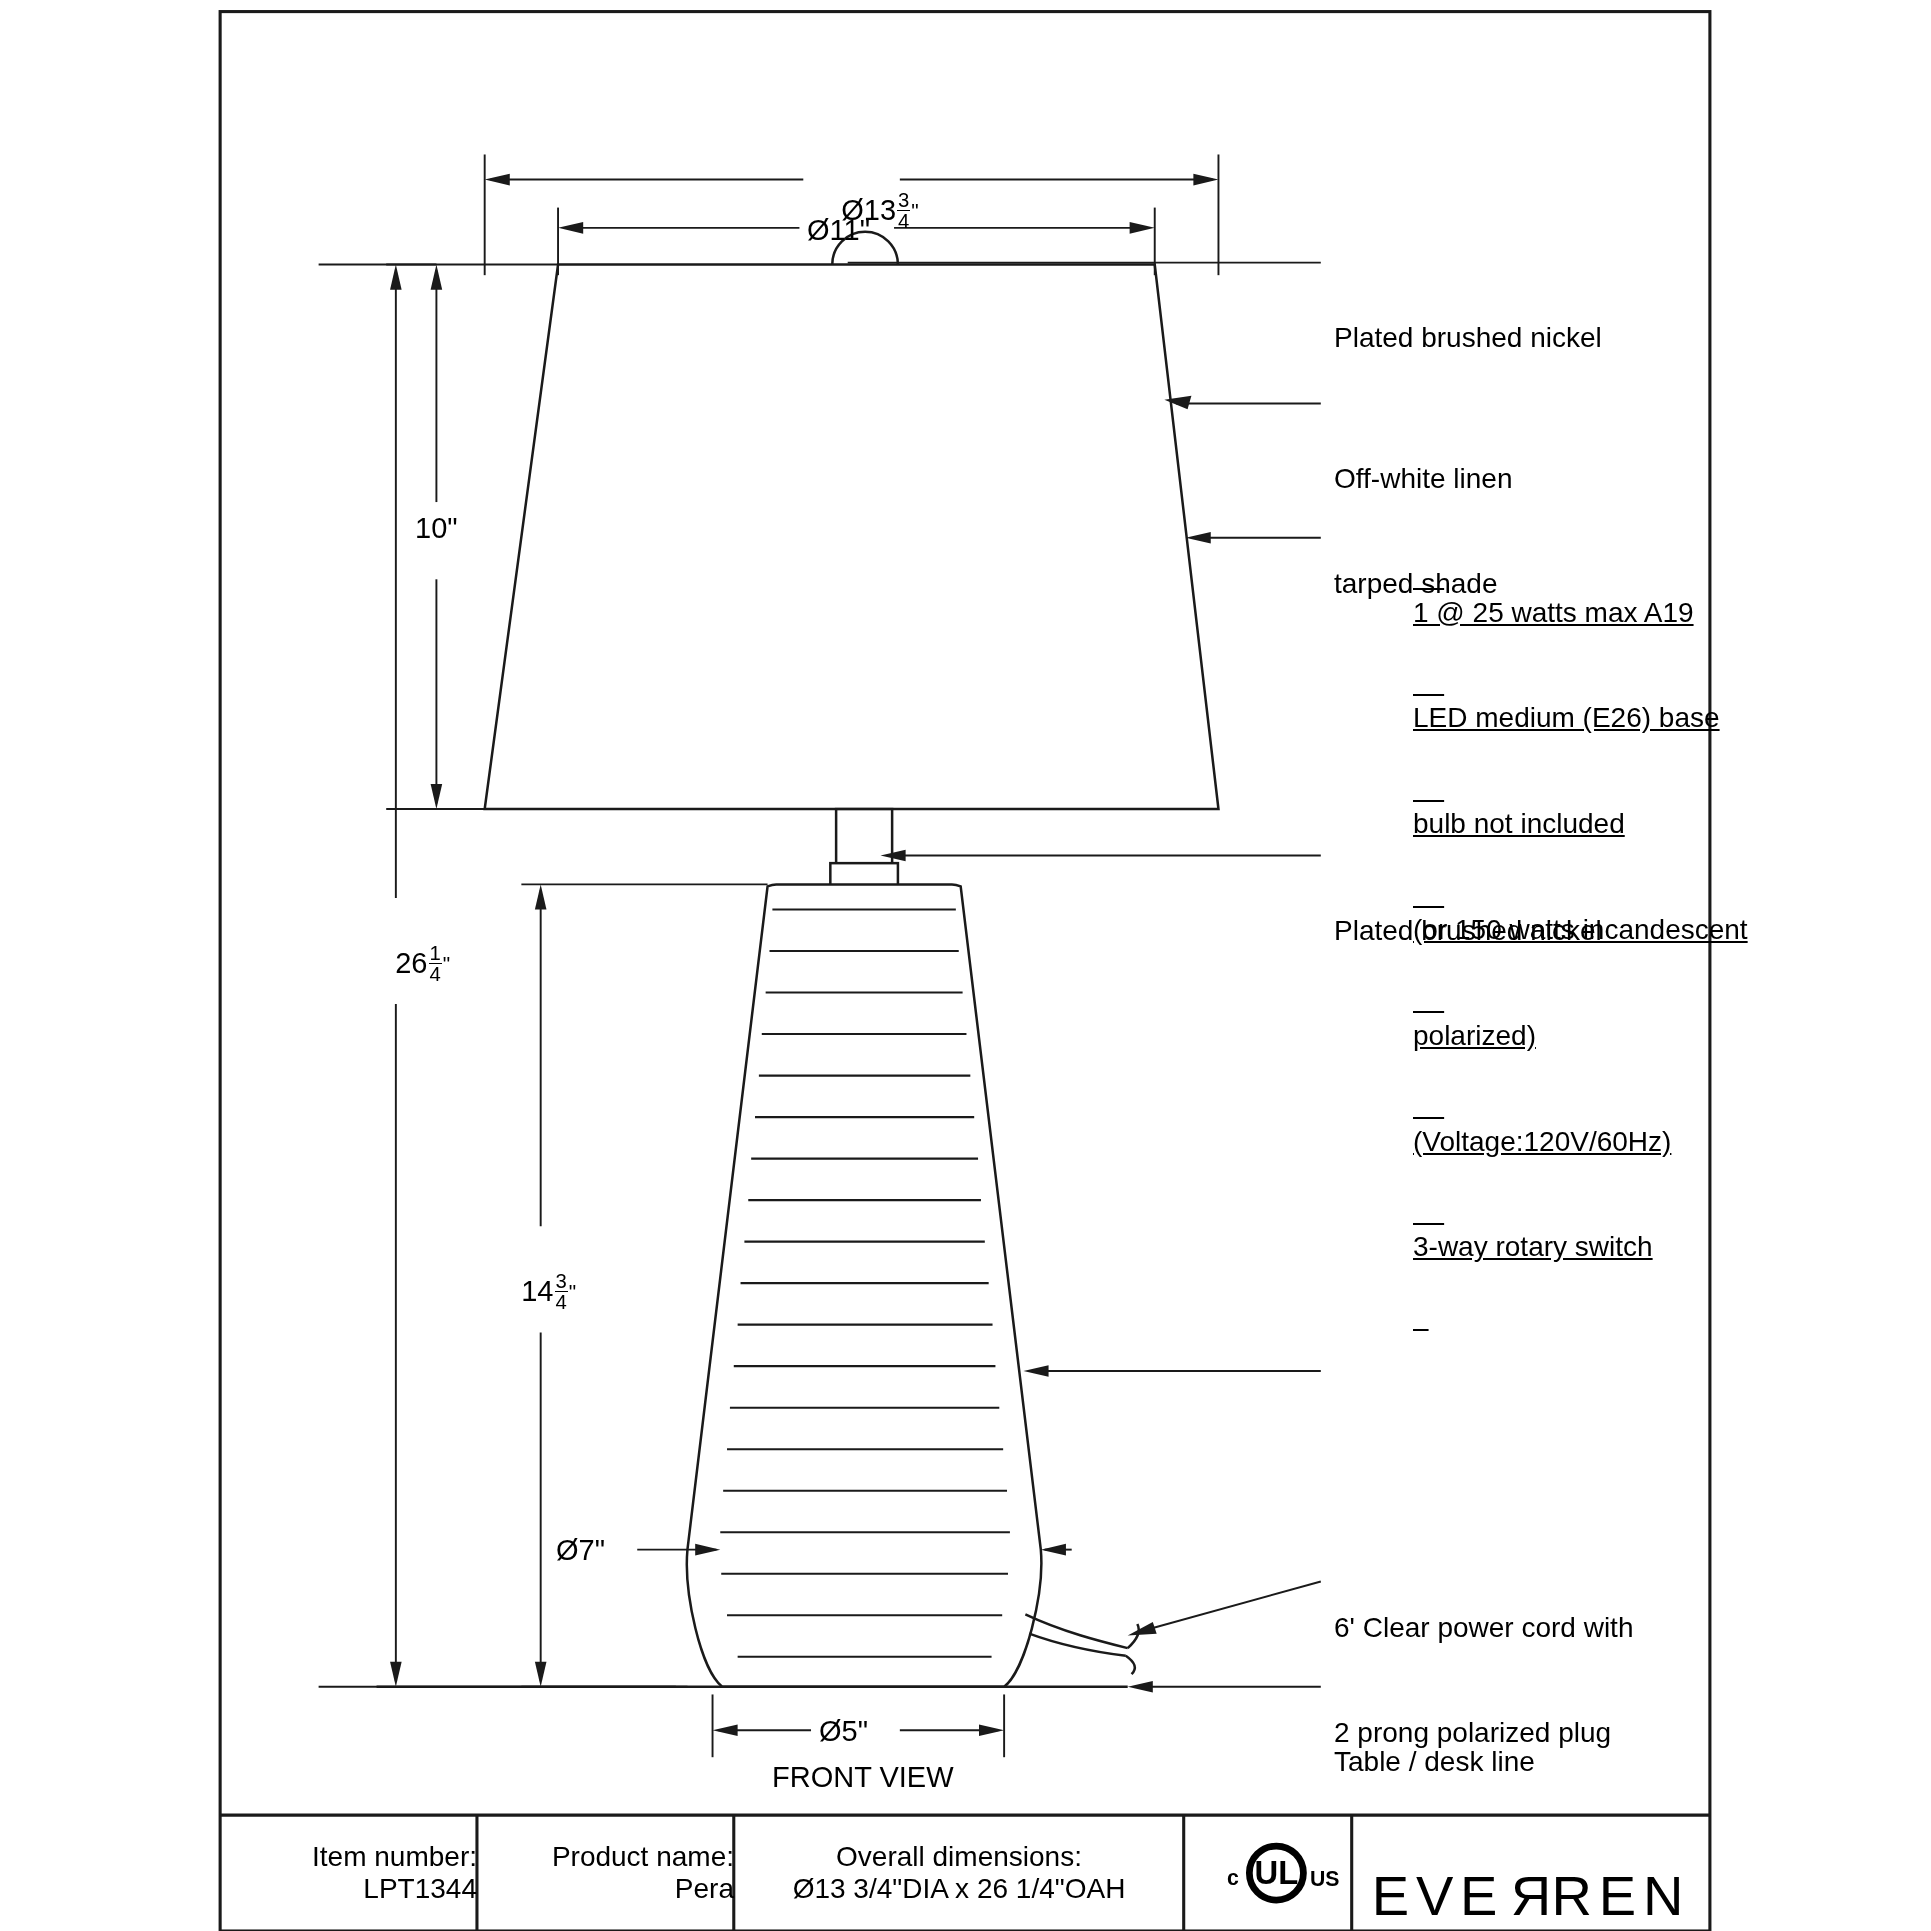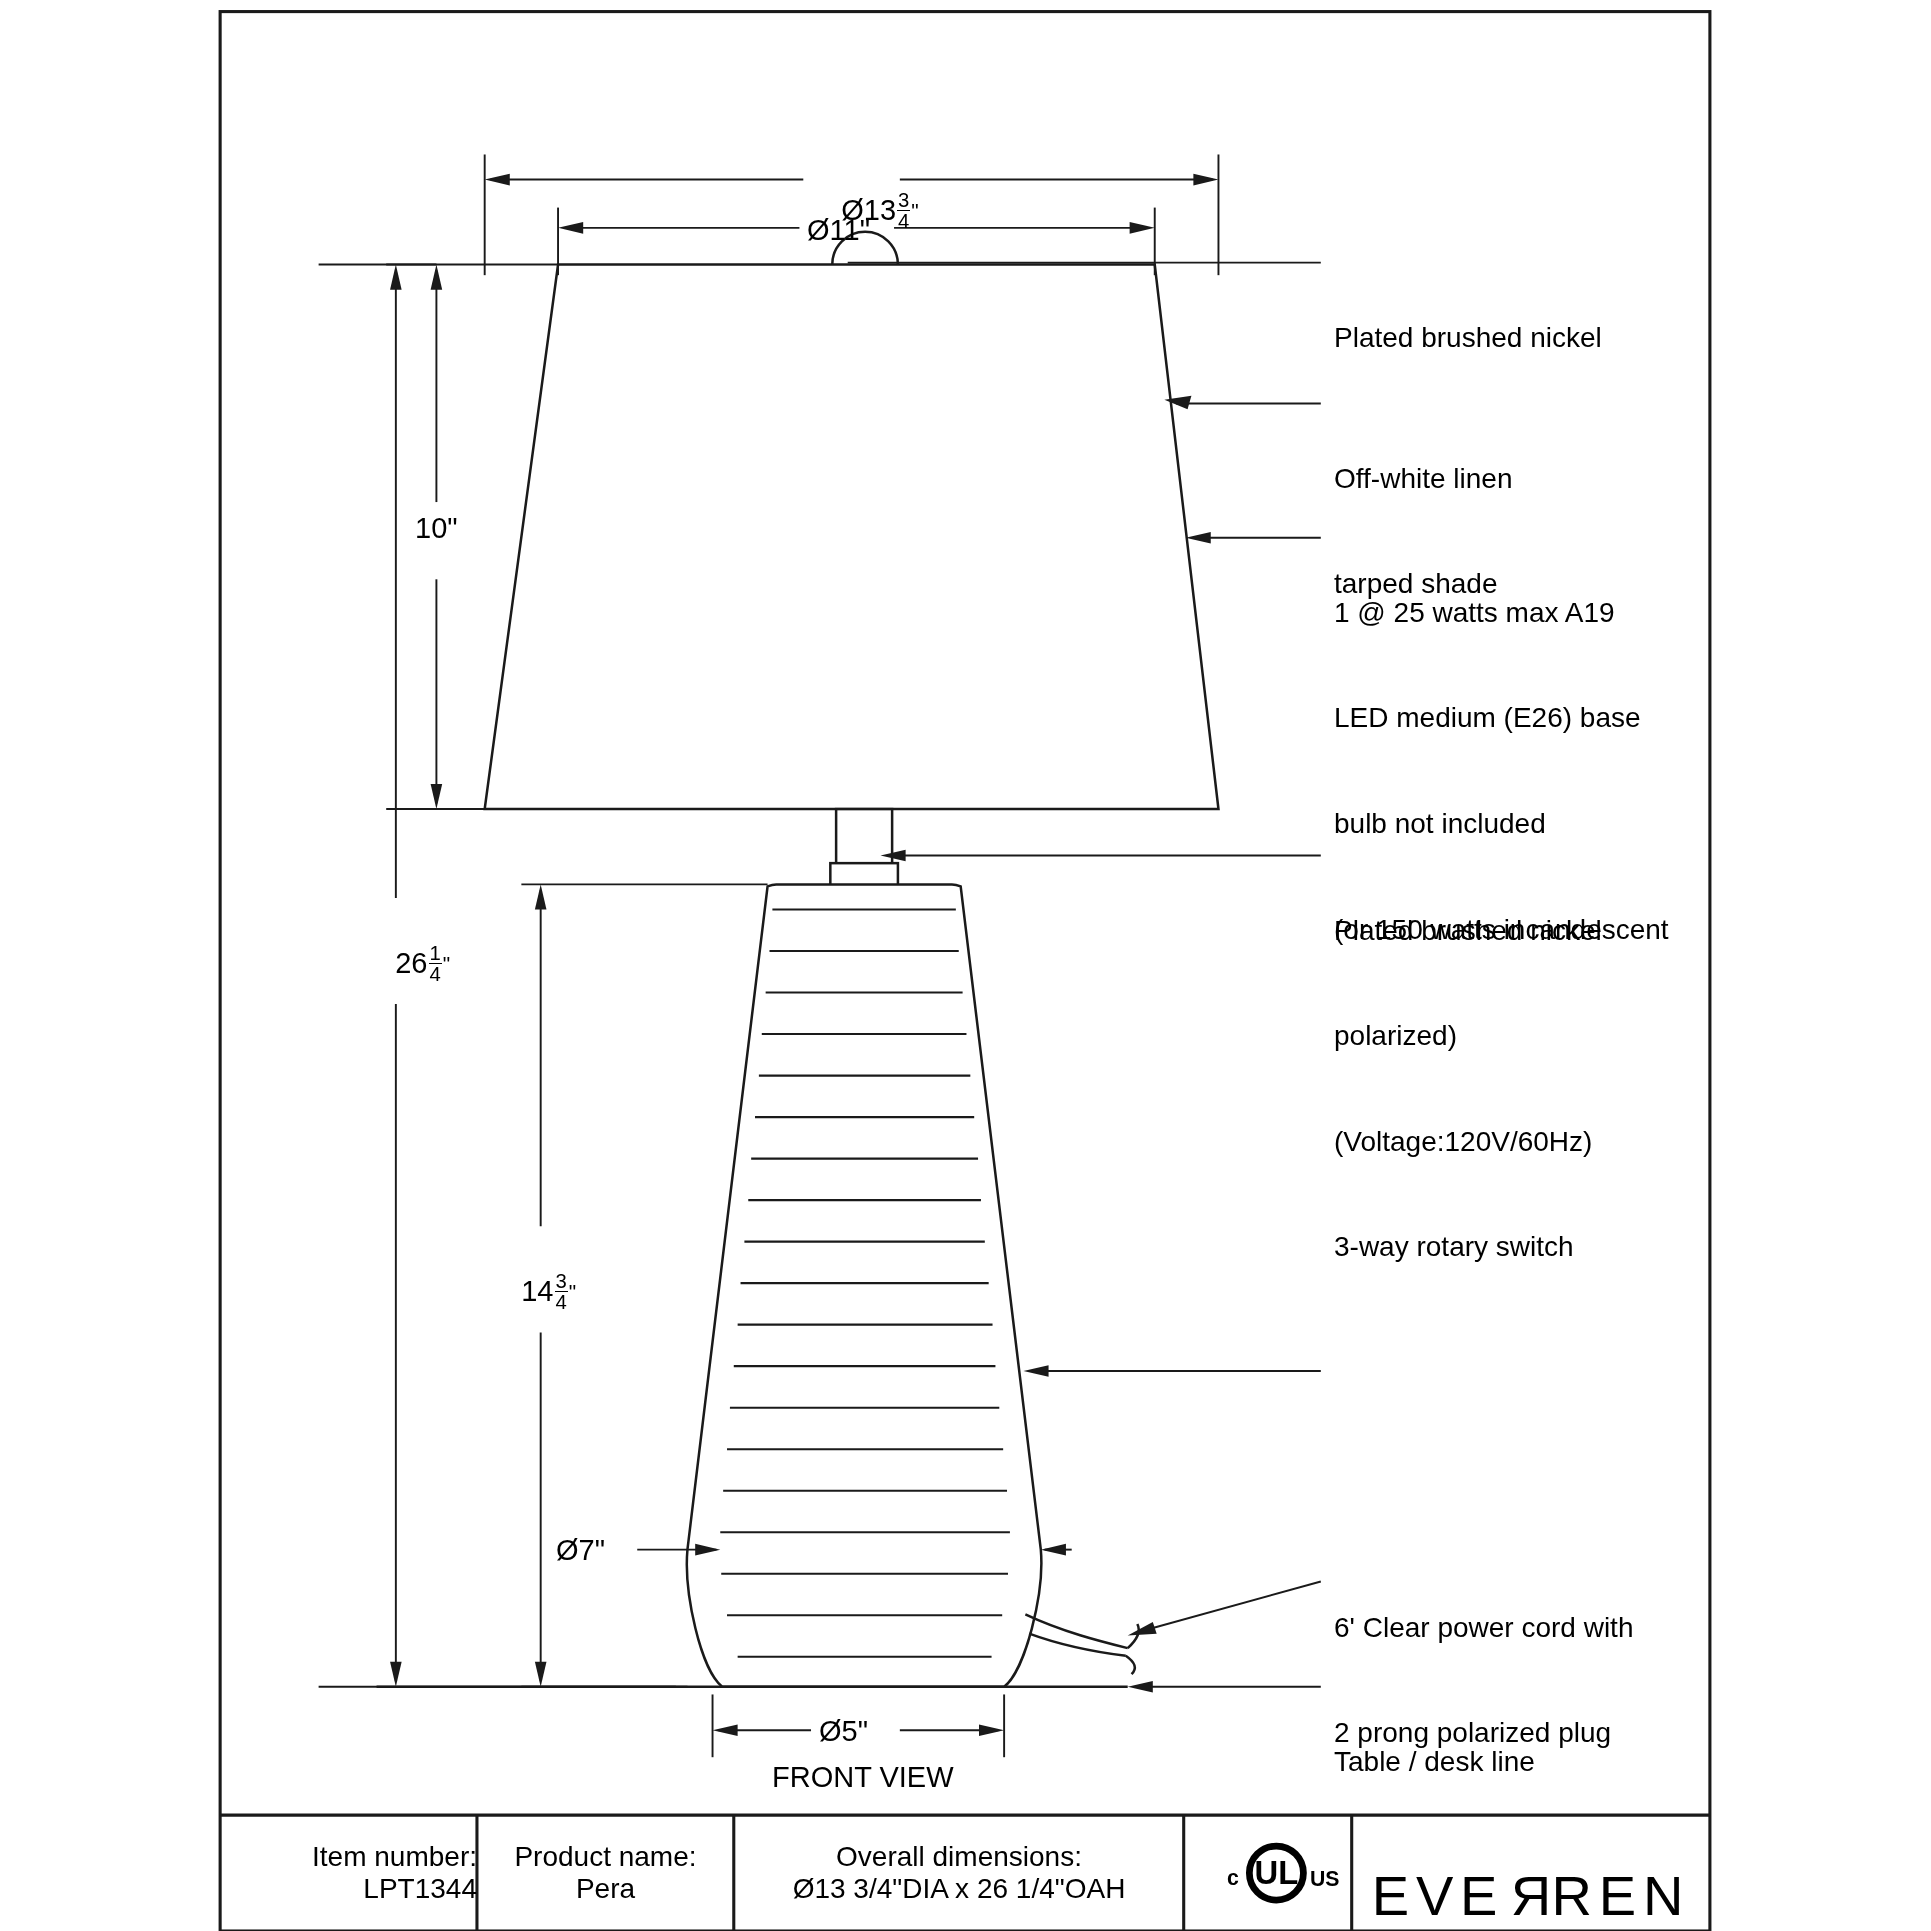--- a/index.html
+++ b/index.html
@@ -284,21 +284,21 @@
 
   <div class="txt anno" style="left:1334px; top:249px;">
     <div>Plated brushed nickel</div>
   </div>
 
   <div class="txt anno" style="left:1334px; top:390px;">
     <div>Off-white linen</div>
     <div>tarped shade</div>
   </div>
 
-  <div class="txt anno" style="left:1334px; top:524px;">
+  <div class="txt anno" style="left:1413px; top:524px;text-decoration:underline;">
     <div>1 @ 25 watts max A19</div>
     <div>LED medium (E26) base</div>
     <div>bulb not included</div>
     <div>(or 150 watts incandescent</div>
     <div>polarized)</div>
     <div>(Voltage:120V/60Hz)</div>
     <div>3-way rotary switch</div>
   </div>
 
   <div class="txt anno" style="left:1334px; top:842px;">
@@ -315,21 +315,21 @@
     <div>Table / desk line</div>
   </div>
 
   <div id="titleblock">
 
     <div class="tb-cell" style="left:0px; width:257px;align-items:flex-end;">
       <div class="tb-label">Item number:</div>
       <div class="tb-val">LPT1344</div>
     </div>
 
-    <div class="tb-cell" style="left:257px; width:257px;">
+    <div class="tb-cell" style="left:257px; width:257px;align-items:flex-end;">
       <div class="tb-label">Product name:</div>
       <div class="tb-val">Pera</div>
     </div>
 
     <div class="tb-cell" style="left:514px; width:450px;">
       <div class="tb-label">Overall dimensions:</div>
       <div class="tb-val">Ø13 3/4"DIA x 26 1/4"OAH</div>
     </div>
 
     <div class="tb-cell" style="left:964px; width:168px;">

